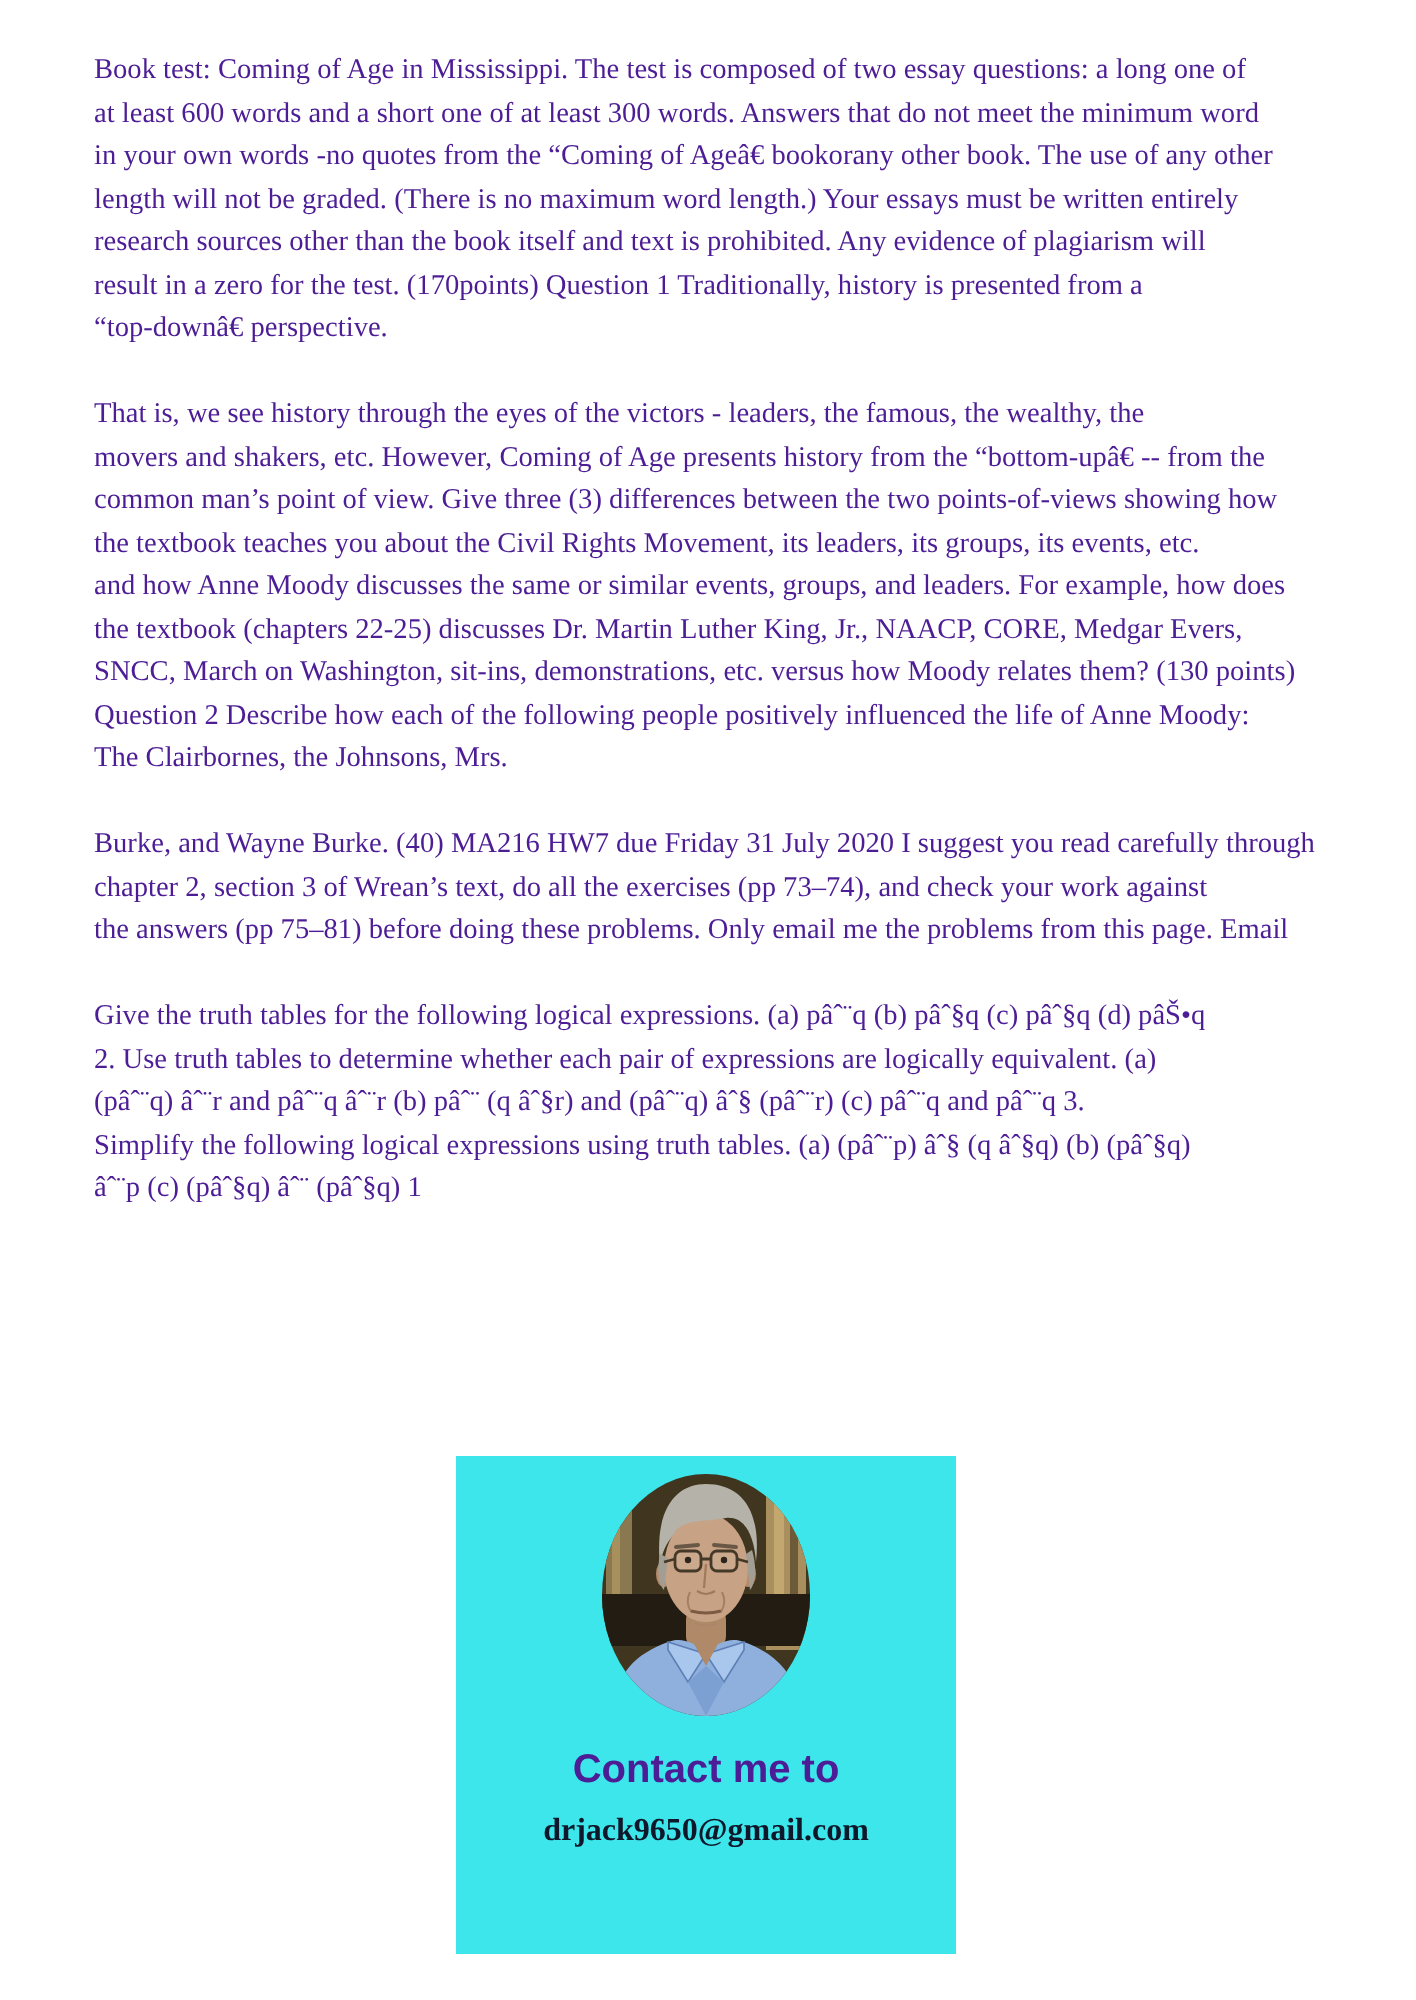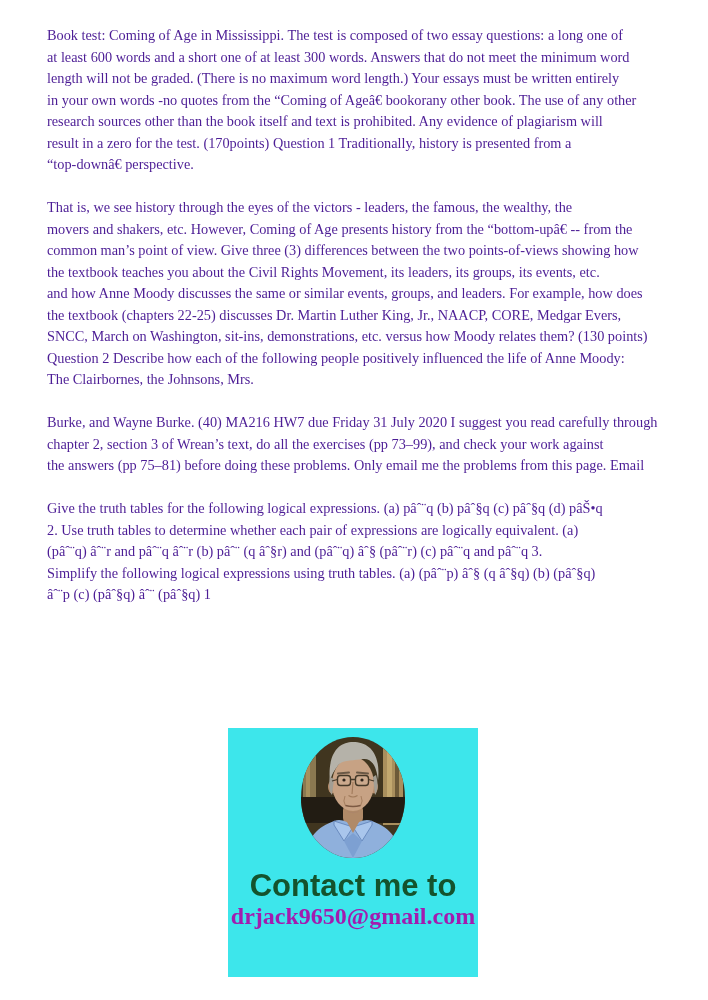--- a/index.html
+++ b/index.html
@@ -33,63 +33,63 @@
   }
   .photo-wrap {
     padding-top: 9px;
     height: 121px;
     line-height: 0;
   }
   .portrait { width: 104px; height: 121px; }
   .card-headline {
     font-family: "Liberation Sans", sans-serif;
     font-weight: bold;
-    font-size: 31px;
+    font-size: 20px;
     line-height: 29px;
-    color: #14532d;
+    color: #4c1d95;
   }
   .card-headline.first { margin-top: 13px; }
   .card-email {
     font-family: "Liberation Serif", serif;
     font-weight: bold;
-    font-size: 24px;
+    font-size: 16px;
     line-height: 28px;
-    color: #a21caf;
+    color: #0f172a;
     margin-top: 2px;
   }
 </style>
 </head>
 <body>
 
 <main class="page">
 
   <section class="doc-text">
     <div class="para">
         <div>Book test: Coming of Age in Mississippi. The test is composed of two essay questions: a long one of</div>
         <div>at least 600 words and a short one of at least 300 words. Answers that do not meet the minimum word</div>
+        <div>in your own words -no quotes from the “Coming of Ageâ€ bookorany other book. The use of any other</div>
         <div>length will not be graded. (There is no maximum word length.) Your essays must be written entirely</div>
-        <div>in your own words -no quotes from the “Coming of Ageâ€ bookorany other book. The use of any other</div>
         <div>research sources other than the book itself and text is prohibited. Any evidence of plagiarism will</div>
         <div>result in a zero for the test. (170points) Question 1 Traditionally, history is presented from a</div>
         <div>“top-downâ€ perspective.</div>
       </div>
     <div class="para">
         <div>That is, we see history through the eyes of the victors - leaders, the famous, the wealthy, the</div>
         <div>movers and shakers, etc. However, Coming of Age presents history from the “bottom-upâ€ -- from the</div>
         <div>common man’s point of view. Give three (3) differences between the two points-of-views showing how</div>
         <div>the textbook teaches you about the Civil Rights Movement, its leaders, its groups, its events, etc.</div>
         <div>and how Anne Moody discusses the same or similar events, groups, and leaders. For example, how does</div>
         <div>the textbook (chapters 22-25) discusses Dr. Martin Luther King, Jr., NAACP, CORE, Medgar Evers,</div>
         <div>SNCC, March on Washington, sit-ins, demonstrations, etc. versus how Moody relates them? (130 points)</div>
         <div>Question 2 Describe how each of the following people positively influenced the life of Anne Moody:</div>
         <div>The Clairbornes, the Johnsons, Mrs.</div>
       </div>
     <div class="para">
         <div>Burke, and Wayne Burke. (40) MA216 HW7 due Friday 31 July 2020 I suggest you read carefully through</div>
-        <div>chapter 2, section 3 of Wrean’s text, do all the exercises (pp 73–99), and check your work against</div>
+        <div>chapter 2, section 3 of Wrean’s text, do all the exercises (pp 73–74), and check your work against</div>
         <div>the answers (pp 75–81) before doing these problems. Only email me the problems from this page. Email</div>
       </div>
     <div class="para">
         <div>Give the truth tables for the following logical expressions. (a) pâˆ¨q (b) pâˆ§q (c) pâˆ§q (d) pâŠ•q</div>
         <div>2. Use truth tables to determine whether each pair of expressions are logically equivalent. (a)</div>
         <div>(pâˆ¨q) âˆ¨r and pâˆ¨q âˆ¨r (b) pâˆ¨ (q âˆ§r) and (pâˆ¨q) âˆ§ (pâˆ¨r) (c) pâˆ¨q and pâˆ¨q 3.</div>
         <div>Simplify the following logical expressions using truth tables. (a) (pâˆ¨p) âˆ§ (q âˆ§q) (b) (pâˆ§q)</div>
         <div>âˆ¨p (c) (pâˆ§q) âˆ¨ (pâˆ§q) 1</div>
       </div>
   </section>

